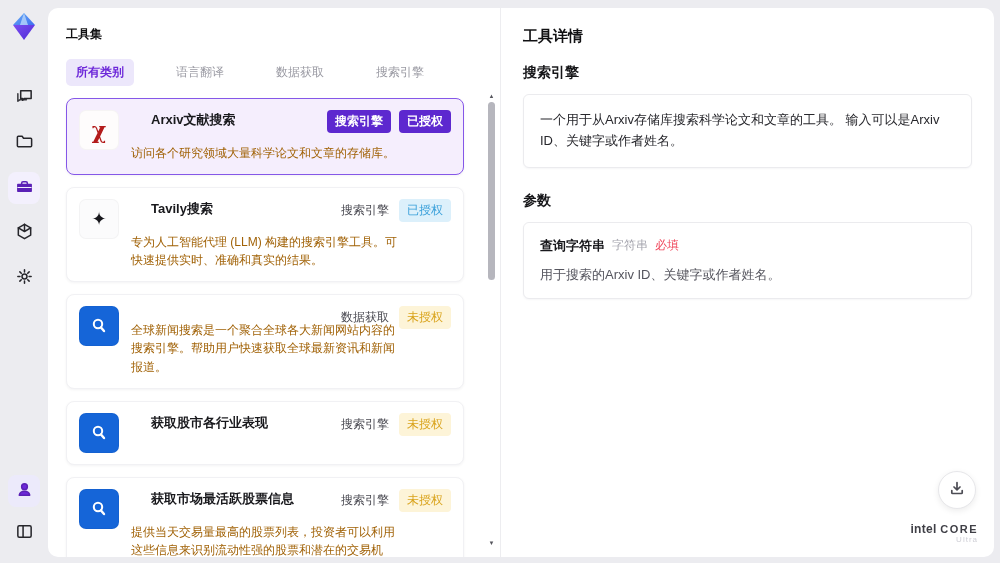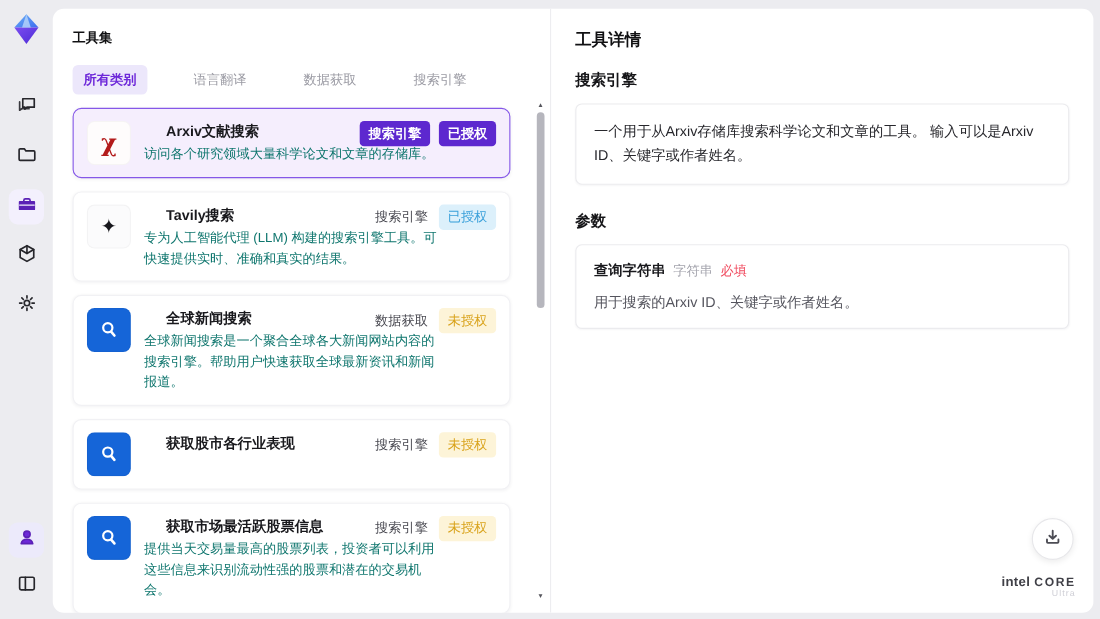--- a/index.html
+++ b/index.html
@@ -40,21 +40,21 @@
     border-radius:8px; box-shadow:0 1px 3px rgba(20,20,40,.05); padding:11px 12px;
     margin-bottom:12px; cursor:pointer; }
   .card.selected { background:#f5eefd; border:1.5px solid #8557e8; }
   .tool-tile { width:40px; height:40px; border-radius:7px; flex:0 0 40px;
     display:flex; align-items:center; justify-content:center; border:1px solid rgba(0,0,0,.03); }
   .tile-arxiv { background:#fefcfc; color:#b31b1b; font-size:22px; font-weight:bold; font-family:"DejaVu Serif",serif; }
   .tile-tavily { background:#fbfbfc; color:#17171c; font-size:18px; }
   .tile-blue { background:#1565d8; }
   .card-body { margin-left:12px; width:272px; }
   .card-title { font-size:13px; font-weight:bold; color:#19191d; margin-top:1px;margin-left:20px; }
-  .card-desc { font-size:12px; color:#0f766e; line-height:1.55; margin-top:2px; }
+  .card-desc { font-size:12px; color:#a16207; line-height:1.55; margin-top:15px; }
   .card-tags { position:absolute; top:11px; right:12px; display:flex; gap:8px; align-items:center; }
   .tag { font-size:12px; border-radius:4px; padding:3px 8px; white-space:nowrap; }
   .tag.cat-plain { color:#4a4a52; padding:3px 2px; }
   .tag.cat-solid { background:#5d28cf; color:#fff; font-weight:bold; }
   .tag.auth-solid { background:#5d28cf; color:#fff; font-weight:bold; }
   .tag.auth-blue { background:#dcf0fb; color:#3aa0da; }
   .tag.auth-yellow { background:#fdf4d8; color:#d9a31c; }
 
   
   .vscroll { position:absolute; left:438px; top:84px; bottom:8px; width:11px; }
@@ -66,21 +66,21 @@
 
   
   .detail-section { position:absolute; left:452px; right:0; top:0; bottom:0;
     border-left:1px solid #ededf0; padding:19px 22px; }
   .detail-title { font-size:15px; font-weight:bold; color:#111113; }
   .section-h { font-size:14px; font-weight:bold; color:#151518; margin-top:18px; margin-bottom:12px; }
   .info-box { border:1px solid #ebebee; border-radius:6px; background:#fff;
     box-shadow:0 1px 2px rgba(20,20,40,.04); padding:15px 16px; font-size:13px; color:#27272c; line-height:1.6; }
   .param-box { border:1px solid #ebebee; border-radius:6px; background:#fff;
     box-shadow:0 1px 2px rgba(20,20,40,.04); padding:14px 16px; }
-  .param-head { display:flex; align-items:flex-end; gap:7px; }
+  .param-head { display:flex; align-items:flex-start; gap:7px; }
   .param-name { font-size:13px; font-weight:bold; color:#19191d; }
   .param-type { font-size:12px; color:#a3a3ac; }
   .param-required { font-size:12px; color:#f04a5e; }
   .param-desc { font-size:13px; color:#55555e; margin-top:11px; }
 
   
   .fab { position:absolute; right:18px; bottom:48px; width:38px; height:38px; border-radius:50%;
     background:#fff; border:1px solid #e7e7ea; box-shadow:0 2px 6px rgba(0,0,0,.08);
     display:flex; align-items:center; justify-content:center; cursor:pointer; }
   .fab svg { width:16px; height:16px; stroke:#4c4c54; fill:none; stroke-width:1.7; stroke-linecap:round; stroke-linejoin:round; }
@@ -204,21 +204,20 @@
       </div>
 
       <div class="card">
         <div class="tool-tile tile-blue">
           <svg width="22" height="22" viewBox="0 0 22 22">
               <circle cx="10" cy="9" r="4.2" fill="none" stroke="#fff" stroke-width="2"></circle>
               <path d="M13 12.5L16 16" stroke="#fff" stroke-width="2.4" stroke-linecap="round"></path>
             </svg>
         </div>
         <div class="card-body">
-          <div class="card-title">全球新闻搜索</div>
           <div class="card-desc">全球新闻搜索是一个聚合全球各大新闻网站内容的搜索引擎。帮助用户快速获取全球最新资讯和新闻报道。</div>
         </div>
         <div class="card-tags">
           <span class="tag cat-plain">数据获取</span>
           <span class="tag auth-yellow">未授权</span>
         </div>
       </div>
 
       <div class="card">
         <div class="tool-tile tile-blue">

